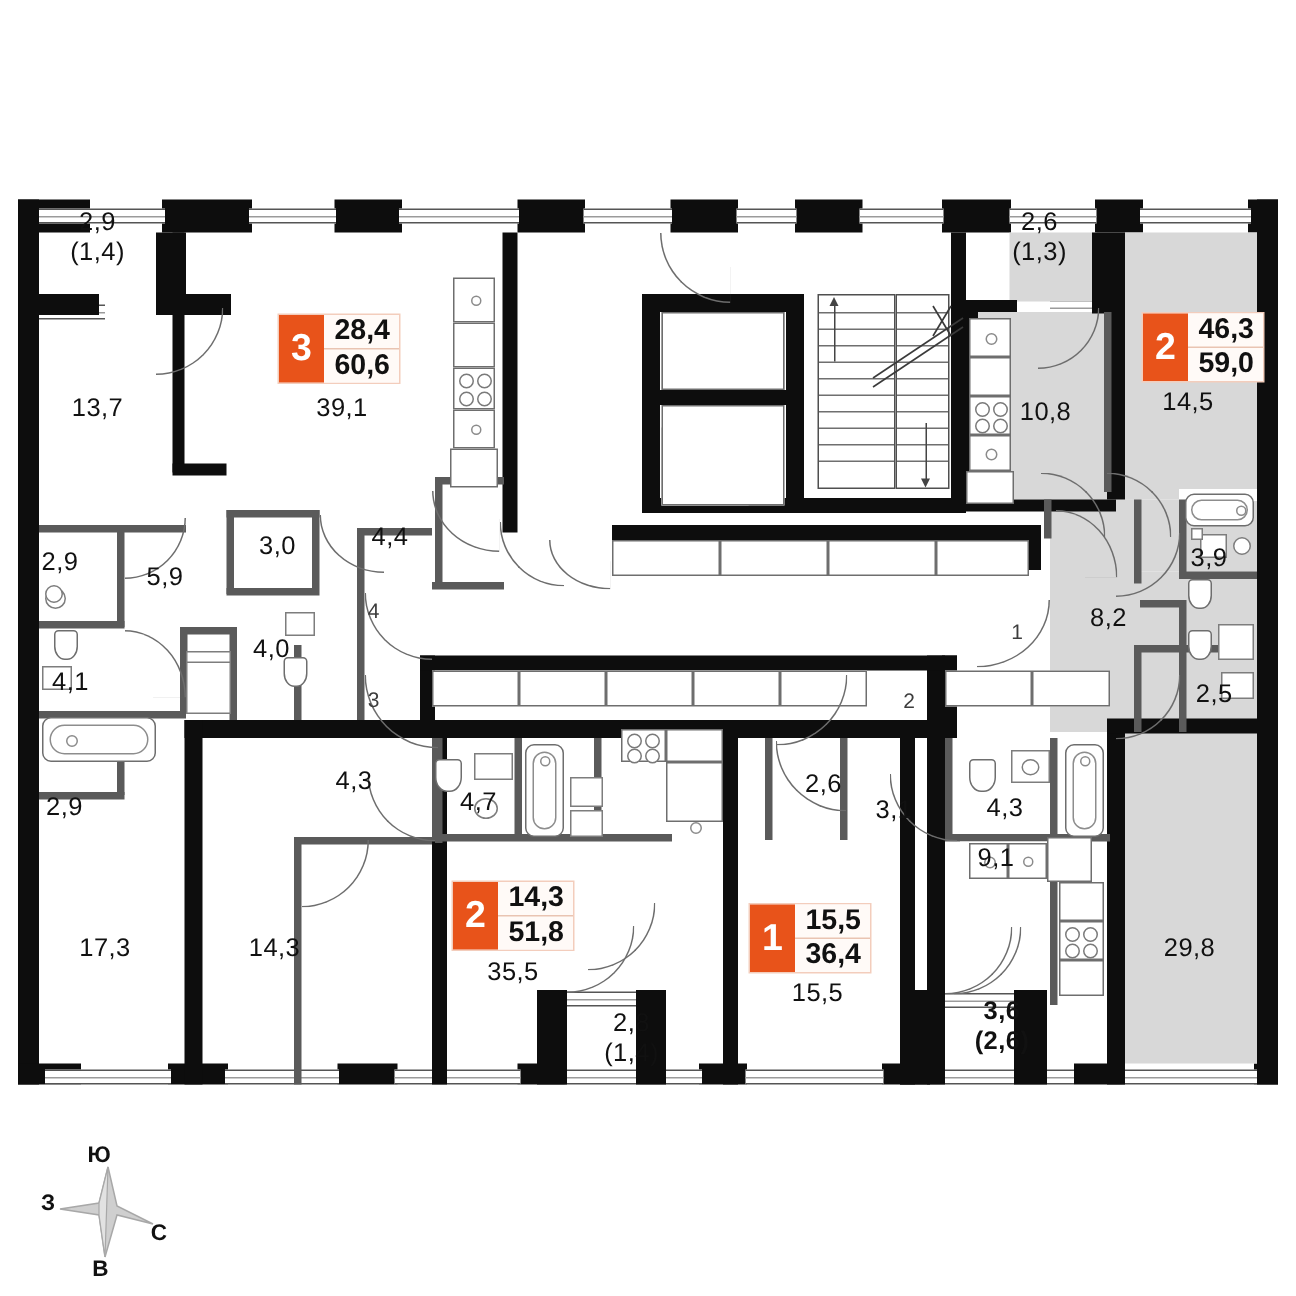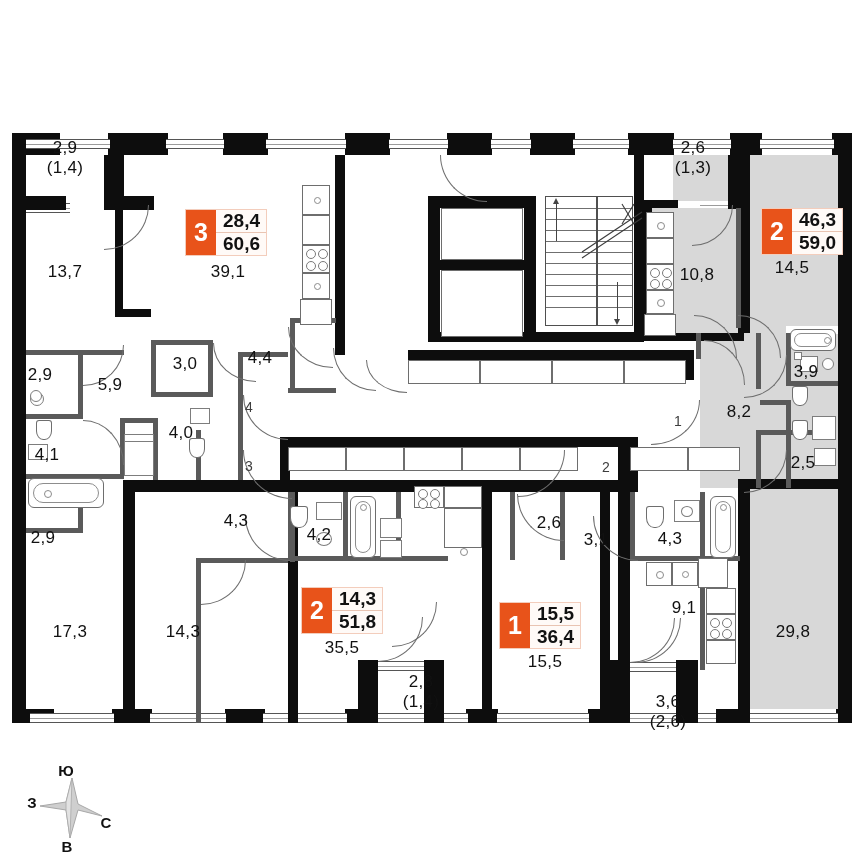--- a/index.html
+++ b/index.html
@@ -403,44 +403,44 @@
   <div class="area" style="left:40px;top:375px;"><span>2,9</span></div>
   <div class="area" style="left:110px;top:385px;"><span>5,9</span></div>
   <div class="area" style="left:47px;top:455px;"><span>4,1</span></div>
   <div class="area" style="left:43px;top:538px;"><span>2,9</span></div>
   <div class="area" style="left:70px;top:632px;"><span>17,3</span></div>
   <div class="area" style="left:185px;top:364px;"><span>3,0</span></div>
   <div class="area" style="left:260px;top:358px;"><span>4,4</span></div>
   <div class="area" style="left:181px;top:433px;"><span>4,0</span></div>
   <div class="area" style="left:236px;top:521px;"><span>4,3</span></div>
   <div class="area" style="left:183px;top:632px;"><span>14,3</span></div>
-  <div class="area" style="left:319px;top:535px;"><span>4,2</span></div>
+  <div class="area" style="left:319px;top:535px;"><span>4,7</span></div>
   <div class="area" style="left:342px;top:648px;"><span>35,5</span></div>
   <div class="area" style="left:421px;top:692px;">
     <span>2,8</span><br>
     <span>(1,4)</span>
   </div>
   <div class="area" style="left:549px;top:523px;"><span>2,6</span></div>
   <div class="area" style="left:596px;top:540px;"><span>3,1</span></div>
   <div class="area" style="left:545px;top:662px;"><span>15,5</span></div>
   <div class="area" style="left:670px;top:539px;"><span>4,3</span></div>
-  <div class="area" style="left:664px;top:608px;margin-left:20px;"><span>9,1</span></div>
-  <div class="area" style="left:668px;top:712px;">
+  <div class="area" style="left:664px;top:572px;"><span>9,1</span></div>
+  <div class="area" style="left:668px;top:684px;font-weight:bold;">
     <span>3,6</span><br>
     <span>(2,6)</span>
   </div>
   <div class="area" style="left:693px;top:158px;">
     <span>2,6</span><br>
     <span>(1,3)</span>
   </div>
   <div class="area" style="left:697px;top:275px;"><span>10,8</span></div>
   <div class="area" style="left:792px;top:268px;"><span>14,5</span></div>
   <div class="area" style="left:806px;top:372px;"><span>3,9</span></div>
   <div class="area" style="left:739px;top:412px;"><span>8,2</span></div>
-  <div class="area" style="left:803px;top:463px;"><span>2,5</span></div>
+  <div class="area" style="left:803px;top:463px;padding-left:13px;"><span>2,5</span></div>
   <div class="area" style="left:793px;top:632px;"><span>29,8</span></div>
 
   <div class="doornum" style="left:249px;top:407px;"><span>4</span></div>
   <div class="doornum" style="left:249px;top:466px;"><span>3</span></div>
   <div class="doornum" style="left:606px;top:467px;"><span>2</span></div>
   <div class="doornum" style="left:678px;top:421px;"><span>1</span></div>
 
   <div class="badge" style="left:186px;top:210px;">
     <div class="rooms">3</div>
     <div class="nums">

